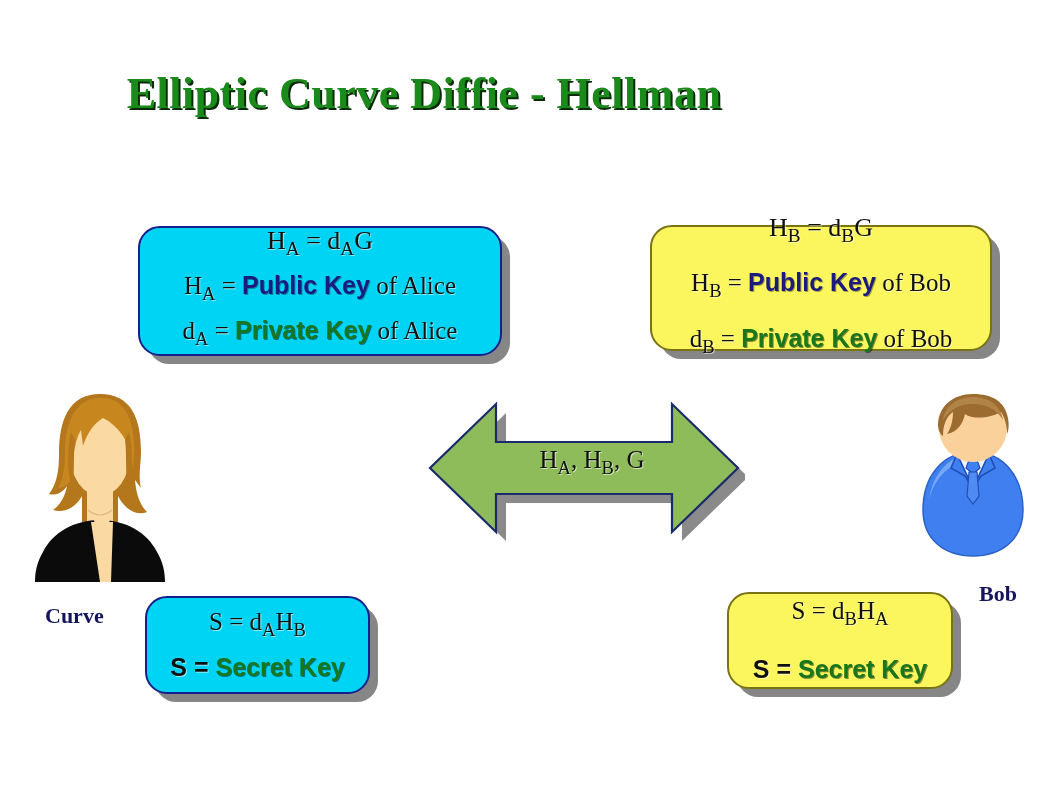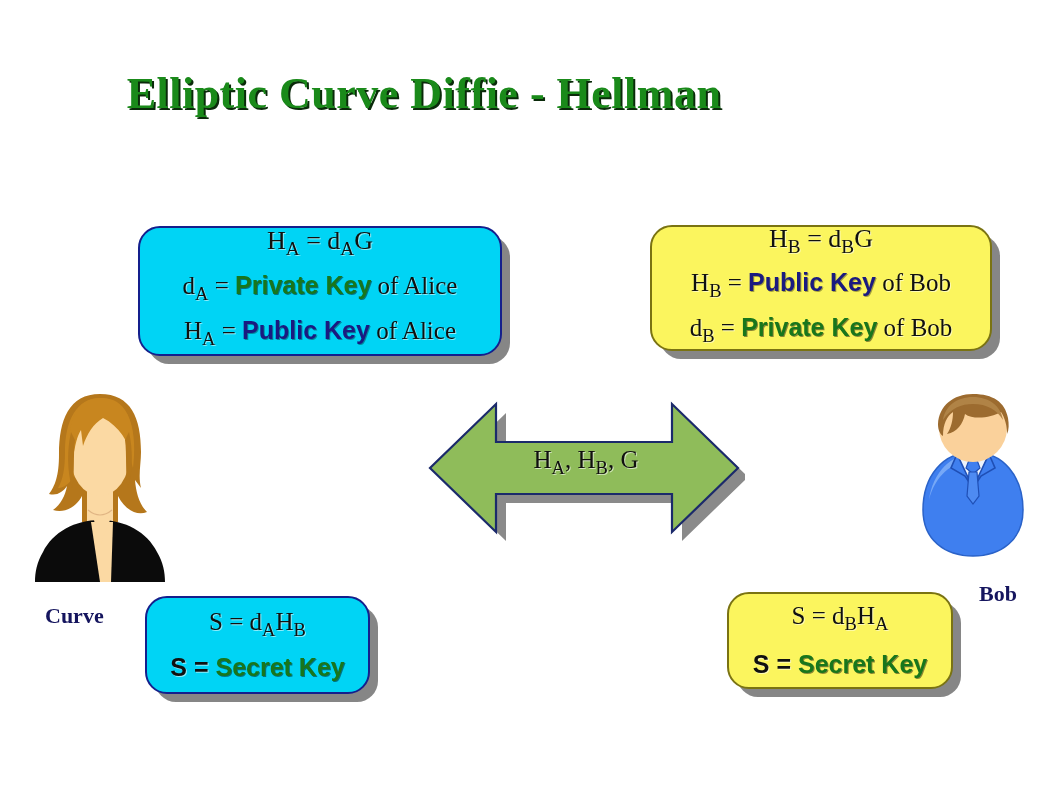--- a/index.html
+++ b/index.html
@@ -45,20 +45,21 @@
     text-align: right;
     box-shadow: 9px 9px 0 -1px rgba(128,128,128,0.95);
   }
   .box.cyan {
     background: #00D4F5;
     border: 2px solid #141f8c;
   }
   .box.yellow {
     background: #FBF55E;
     border: 2px solid #7a7312;
+    gap: 11px;
   }
   .box .line {
     white-space: nowrap;
     font-family: "Liberation Serif", serif;
     color: #10100f;
     text-shadow: 1px 1px 0 rgba(255,255,255,0.55);
   }
 
   
   .sub {
@@ -129,21 +130,21 @@
   #arrow-wrap {
     position: absolute;
     left: 420px;
     top: 392px;
     width: 325px;
     height: 160px;
   }
   #arrow-wrap svg { display: block; }
   #arrow-label {
     position: absolute;
-    left: 8px;
+    left: 14px;
     top: 54px;
     width: 316px;
     text-align: center;
     font-family: "Liberation Serif", serif;
     font-size: 25px;
     color: #10100f;
     text-shadow: 1px 1px 0 rgba(255,255,255,0.6);
     white-space: nowrap;
   }
 
@@ -175,22 +176,22 @@
 </style>
 </head>
 <body>
 
 <div id="slide" style="background: rgb(255, 255, 255);">
 
   <div id="title" style="color: rgb(26, 138, 26); text-shadow: rgb(10, 42, 10) 2px 2px 0px;">Elliptic Curve Diffie - Hellman</div>
 
   <div class="box cyan" id="box-alice-keys" style="background: rgb(0, 212, 245); border-color: rgb(20, 31, 140);">
       <div class="line l1"><span>H</span><span class="sub">A</span><span> = d</span><span class="sub">A</span><span>G</span></div>
+      <div class="line"><span>H</span><span class="sub">A</span><span> = </span><span class="key-public" style="color: rgb(26, 26, 128);">Public Key</span><span> of Alice</span></div>
       <div class="line"><span>d</span><span class="sub">A</span><span> = </span><span class="key-private" style="color: rgb(24, 118, 28);">Private Key</span><span> of Alice</span></div>
-      <div class="line"><span>H</span><span class="sub">A</span><span> = </span><span class="key-public" style="color: rgb(26, 26, 128);">Public Key</span><span> of Alice</span></div>
     </div>
 
   <div class="box yellow" id="box-bob-keys" style="background: rgb(251, 245, 94); border-color: rgb(122, 115, 18);">
       <div class="line l1"><span>H</span><span class="sub">B</span><span> = d</span><span class="sub">B</span><span>G</span></div>
       <div class="line"><span>H</span><span class="sub">B</span><span> = </span><span class="key-public" style="color: rgb(26, 26, 128);">Public Key</span><span> of Bob</span></div>
       <div class="line"><span>d</span><span class="sub">B</span><span> = </span><span class="key-private" style="color: rgb(24, 118, 28);">Private Key</span><span> of Bob</span></div>
     </div>
 
   <div id="arrow-wrap">
     <svg width="325" height="160" viewBox="0 0 325 160">

